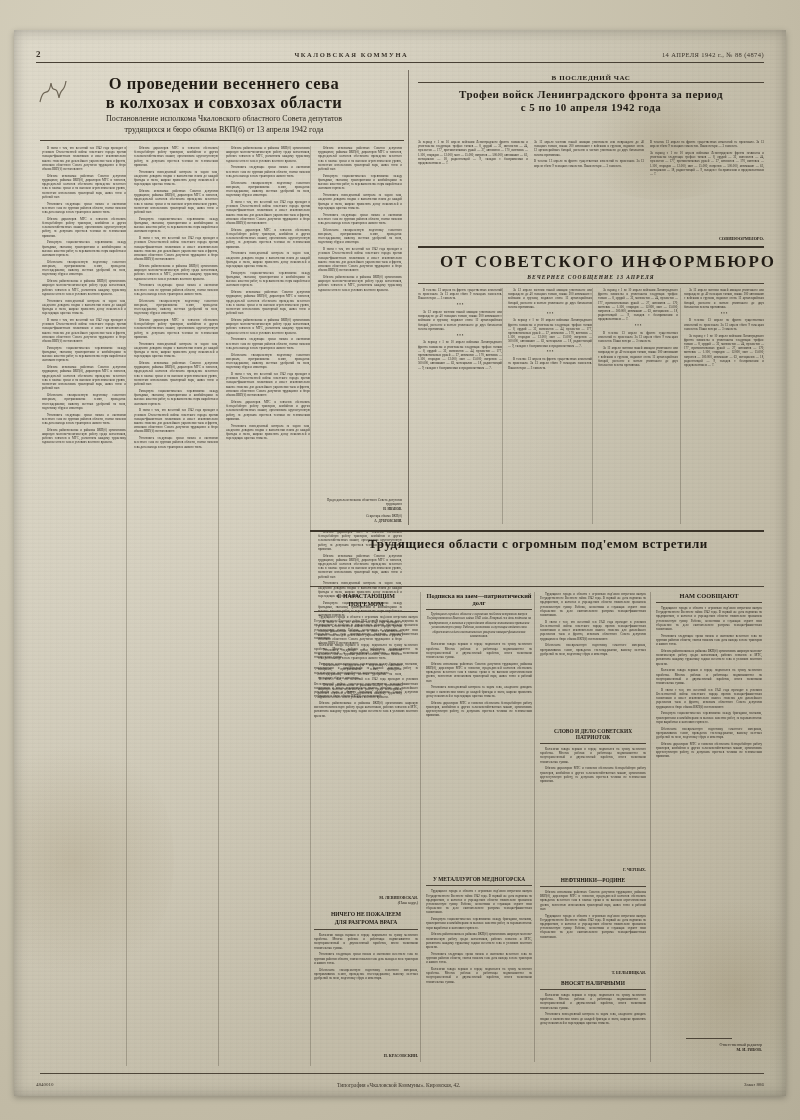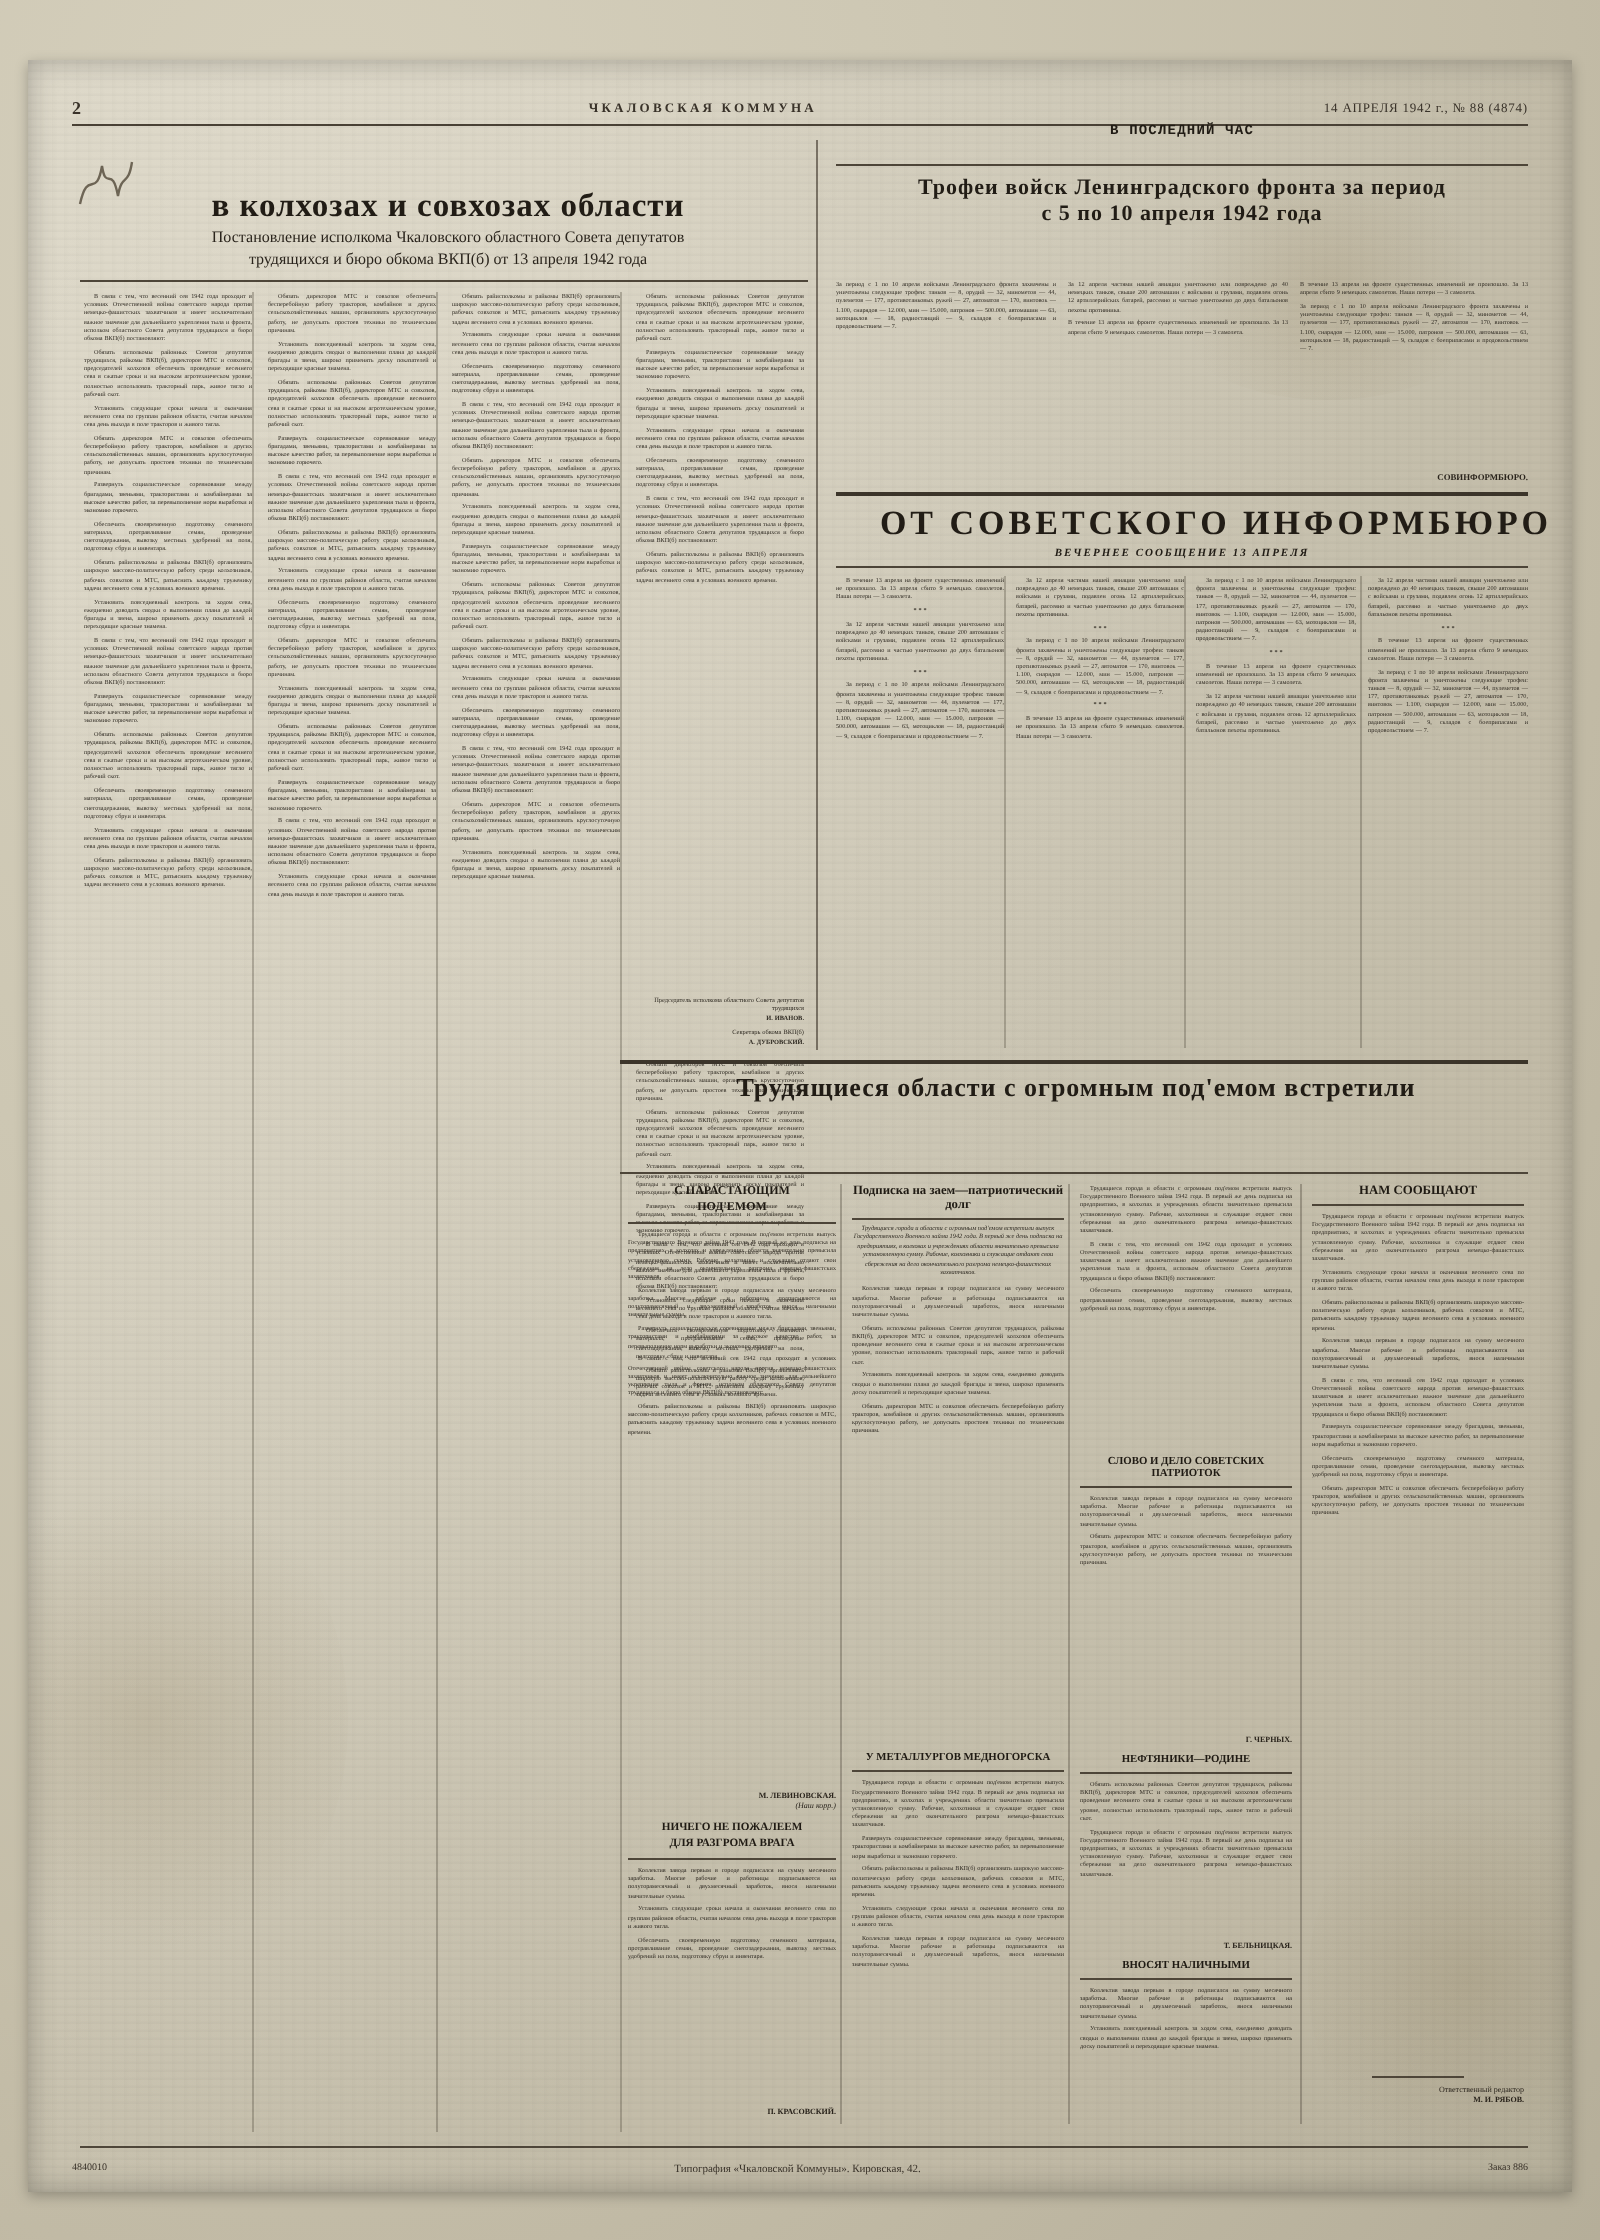--- a/index.html
+++ b/index.html
@@ -94,21 +94,21 @@
       <div class="center">ЧКАЛОВСКАЯ КОММУНА</div>
       <div>14 АПРЕЛЯ 1942 г., № 88 (4874)</div>
     </div>
     <div class="rule-top"></div>
 
     <svg class="scribble" viewBox="0 0 30 26">
       <path d="M2 24 C6 6, 10 22, 13 5 C15 18, 18 4, 21 20 C23 8, 26 16, 28 3" stroke="#4a4030" stroke-width="1.2" fill="none"></path>
     </svg>
 
     <h1 class="title" style="position:absolute;left:40px;top:44px;width:340px;font-size:16.5px;">
-      <br>
+      <span>О проведении весеннего сева</span><br>
       <span>в колхозах и совхозах области</span>
     </h1>
 
     <div class="sub-ital" style="position:absolute;left:36px;top:84px;width:348px;">
       <span>Постановление исполкома Чкаловского областного Совета депутатов</span><br>
       <span>трудящихся и бюро обкома ВКП(б) от 13 апреля 1942 года</span>
     </div>
 
     <div class="hrule" style="left:26px;top:110px;width:364px;"></div>
 
@@ -189,21 +189,21 @@
       <p class="ind">Установить следующие сроки начала и окончания весеннего сева по группам районов области, считая началом сева день выхода в поле тракторов и живого тягла.</p>
       <p class="ind">Обеспечить своевременную подготовку семенного материала, протравливание семян, проведение снегозадержания, вывозку местных удобрений на поля, подготовку сбруи и инвентаря.</p>
       <p class="ind">Обязать райисполкомы и райкомы ВКП(б) организовать широкую массово-политическую работу среди колхозников, рабочих совхозов и МТС, разъяснить каждому труженику задачи весеннего сева в условиях военного времени.</p>
     </div>
 
     <div class="col-rule" style="left:394px;top:40px;height:455px;"></div>
     <div class="col-rule" style="left:112px;top:116px;height:920px;opacity:.35;"></div>
     <div class="col-rule" style="left:204px;top:116px;height:920px;opacity:.35;"></div>
     <div class="col-rule" style="left:296px;top:116px;height:920px;opacity:.35;"></div>
 
-    <div class="sec-head" style="position:absolute;left:404px;top:32px;width:346px;font-size:7px;font-family:Liberation Mono, monospace;">В ПОСЛЕДНИЙ ЧАС</div>
+    <div class="sec-head" style="position:absolute;left:404px;top:44px;width:346px;font-size:7px;">В ПОСЛЕДНИЙ ЧАС</div>
     <div class="hrule" style="left:404px;top:52px;width:346px;"></div>
 
     <h1 class="title" style="position:absolute;left:404px;top:58px;width:346px;font-size:11px;">
       <span>Трофеи войск</span>
       <span>Ленинградского фронта за период</span><br>
       <span>с 5 по 10 апреля 1942 года</span>
     </h1>
 
     <div class="txt" style="position:absolute;left:404px;top:110px;width:110px;height:100px;">
       <p>За период с 1 по 10 апреля войсками Ленинградского фронта захвачены и уничтожены следующие трофеи: танков — 8, орудий — 32, минометов — 44, пулеметов — 177, противотанковых ружей — 27, автоматов — 170, винтовок — 1.100, снарядов — 12.000, мин — 15.000, патронов — 500.000, автомашин — 63, мотоциклов — 18, радиостанций — 9, складов с боеприпасами и продовольствием — 7.</p>

